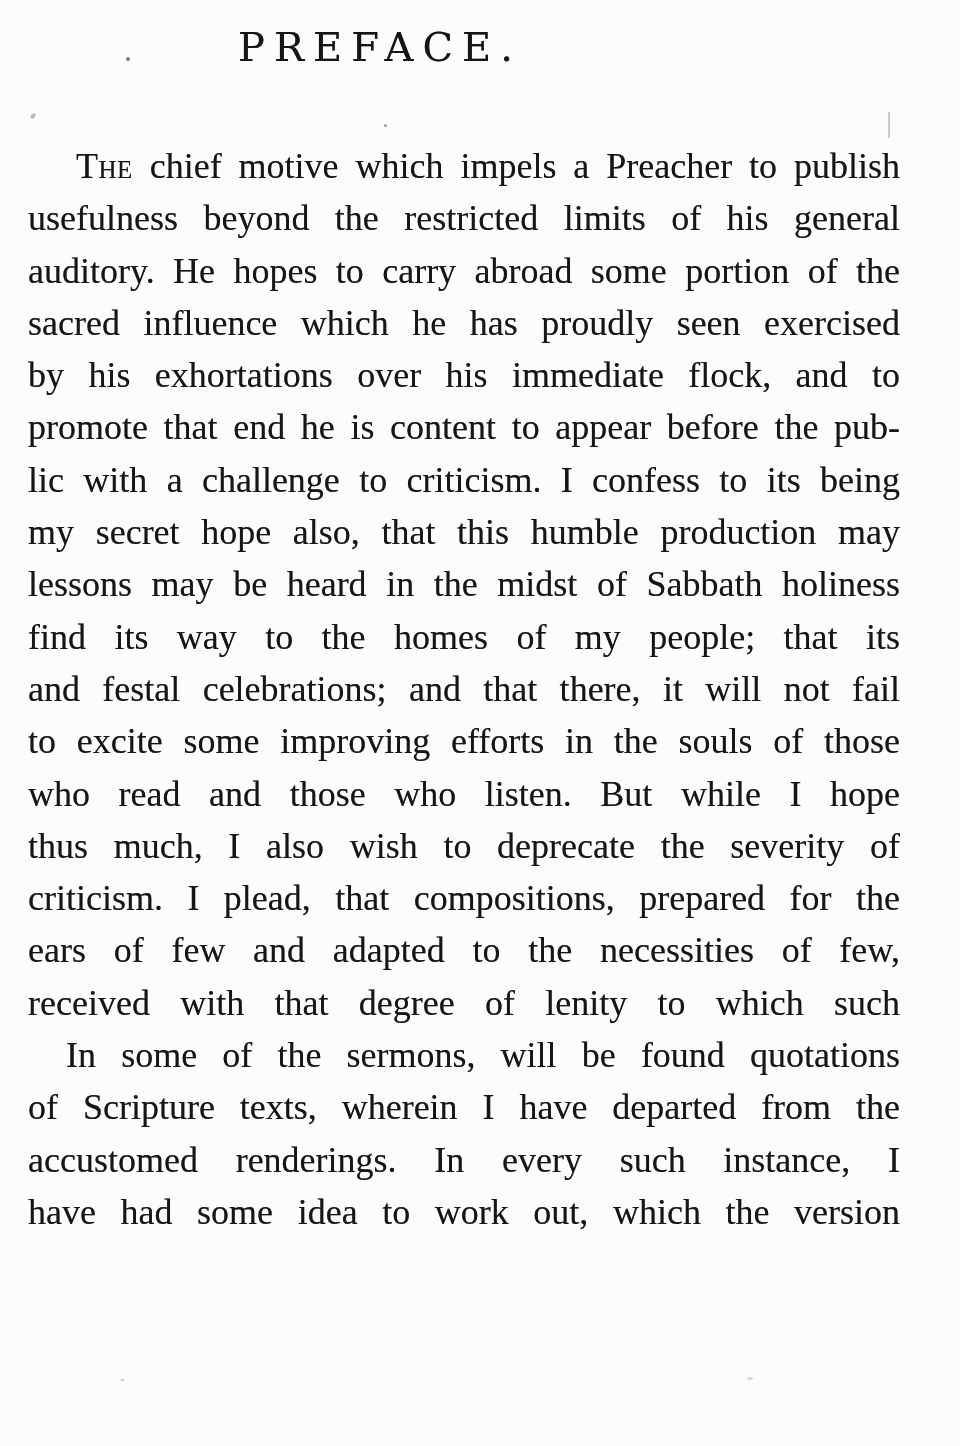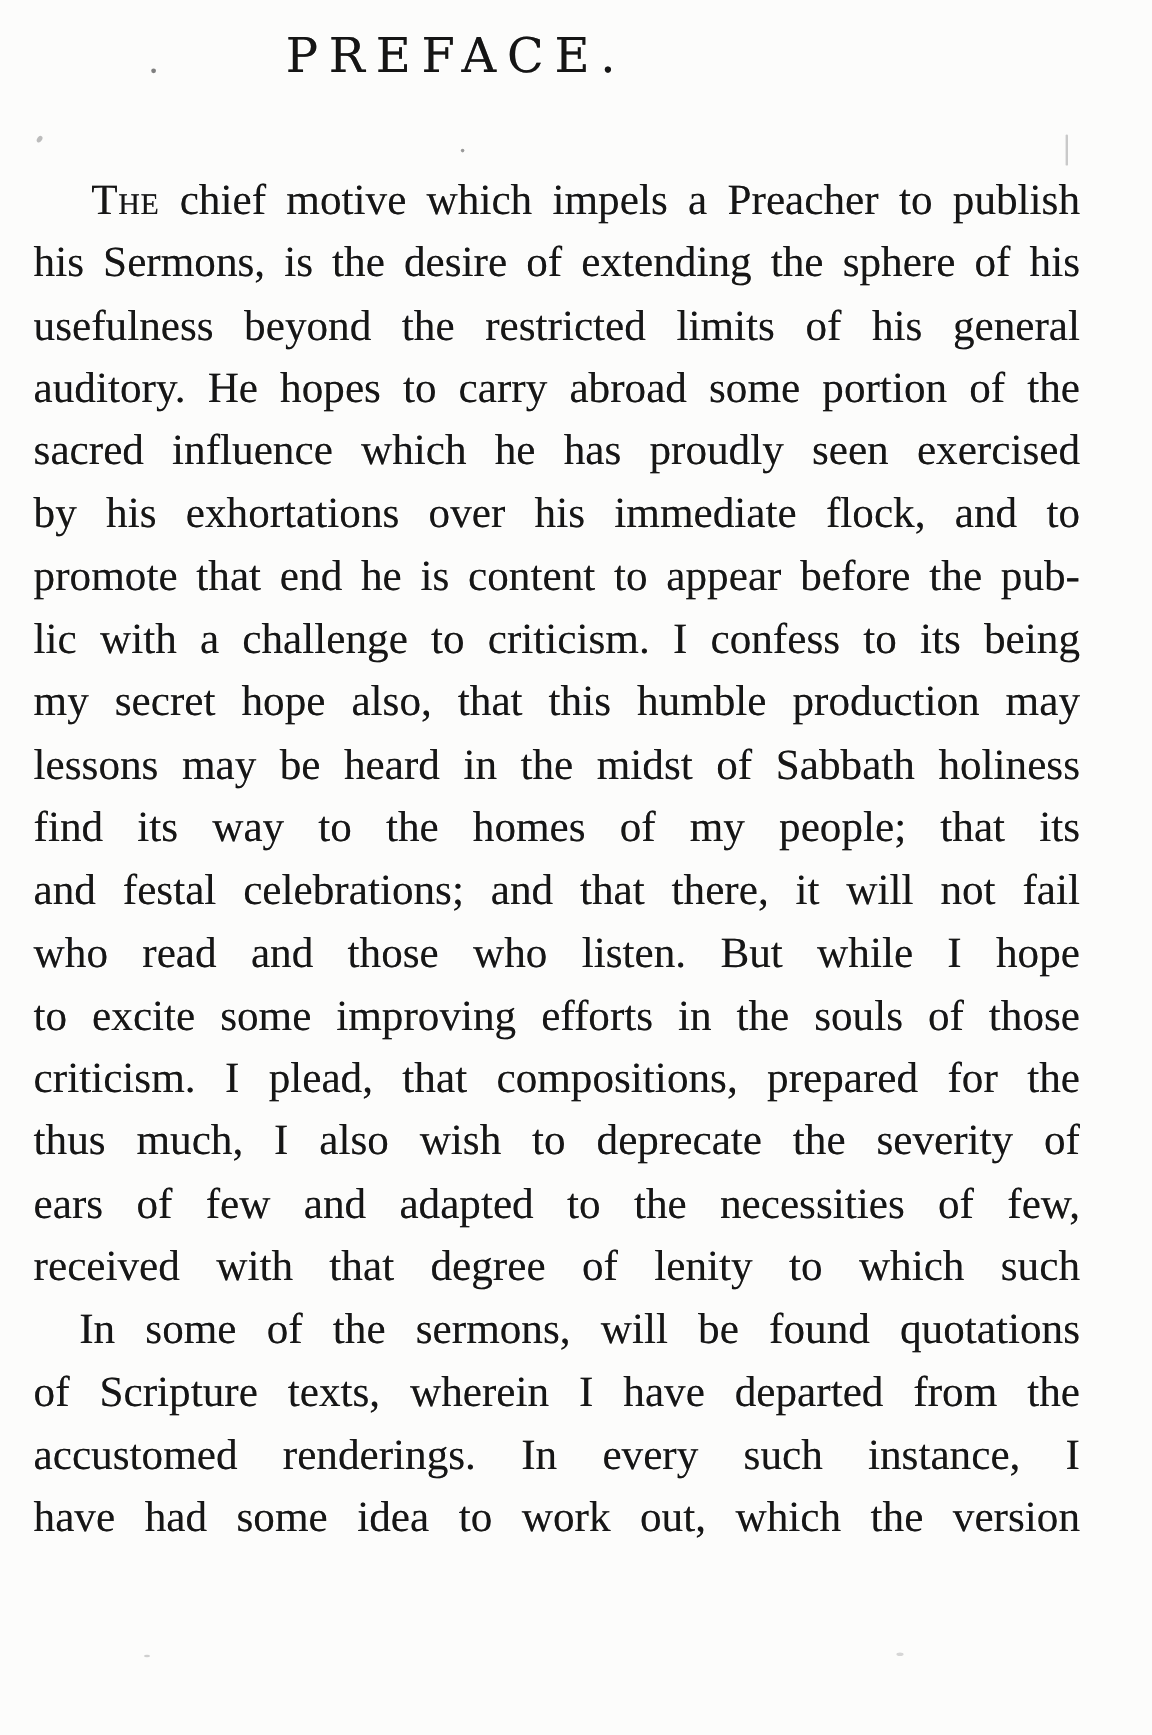--- a/index.html
+++ b/index.html
@@ -86,35 +86,34 @@
 <body>
 
 <div class="page">
 
   <div class="title-row">
     <span class="title">PREFACE.</span>
   </div>
 
   <div class="text-block">
       <div class="line"><span class="smallcaps">The</span><span> chief motive which impels a Preacher to publish</span></div>
-      <div class="line"><span>his Sermons, is the desire of extending the sphere of his</span></div>
       <div class="line"><span>usefulness beyond the restricted limits of his general</span></div>
       <div class="line"><span>auditory. He hopes to carry abroad some portion of the</span></div>
       <div class="line"><span>sacred influence which he has proudly seen exercised</span></div>
       <div class="line"><span>by his exhortations over his immediate flock, and to</span></div>
       <div class="line"><span>promote that end he is content to appear before the pub-</span></div>
       <div class="line"><span>lic with a challenge to criticism. I confess to its being</span></div>
       <div class="line"><span class="italic">my</span><span> secret hope also, that this humble production may</span></div>
       <div class="line"><span>lessons may be heard in the midst of Sabbath holiness</span></div>
       <div class="line"><span>find its way to the homes of my people; that its</span></div>
       <div class="line"><span>and festal celebrations; and that there, it will not fail</span></div>
+      <div class="line"><span>to excite some improving efforts in the souls of those</span></div>
       <div class="line"><span>who read and those who listen. But while I hope</span></div>
-      <div class="line"><span>to excite some improving efforts in the souls of those</span></div>
+      <div class="line"><span>thus much, I also wish to deprecate the severity of</span></div>
       <div class="line"><span>criticism. I plead, that compositions, prepared for the</span></div>
-      <div class="line"><span>thus much, I also wish to deprecate the severity of</span></div>
       <div class="line"><span>ears of few and adapted to the necessities of few,</span></div>
       <div class="line"><span>received with that degree of lenity to which such</span></div>
       <div class="line indent"><span>In some of the sermons, will be found quotations</span></div>
       <div class="line"><span>of Scripture texts, wherein I have departed from the</span></div>
       <div class="line"><span>accustomed renderings. In every such instance, I</span></div>
       <div class="line"><span>have had some idea to work out, which the version</span></div>
     </div>
 
   <div class="speck speck-1"></div>
   <div class="speck speck-2"></div>

